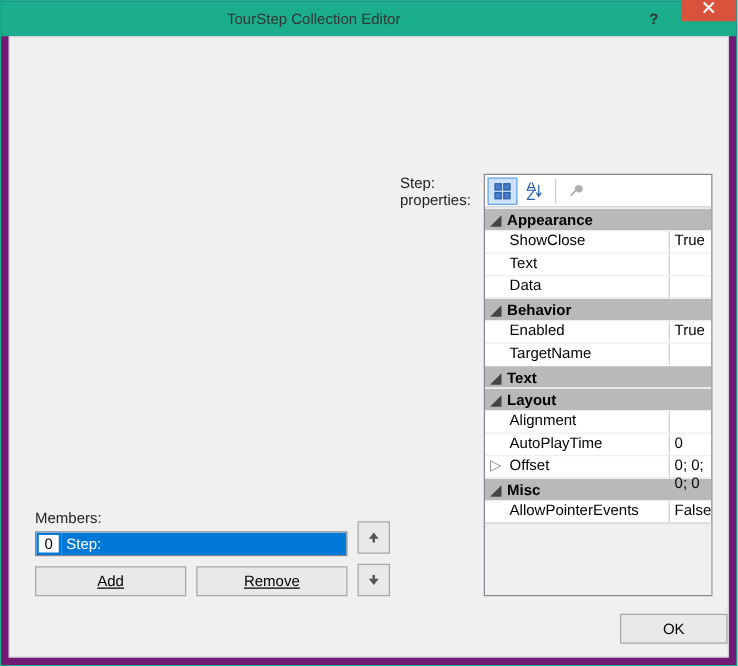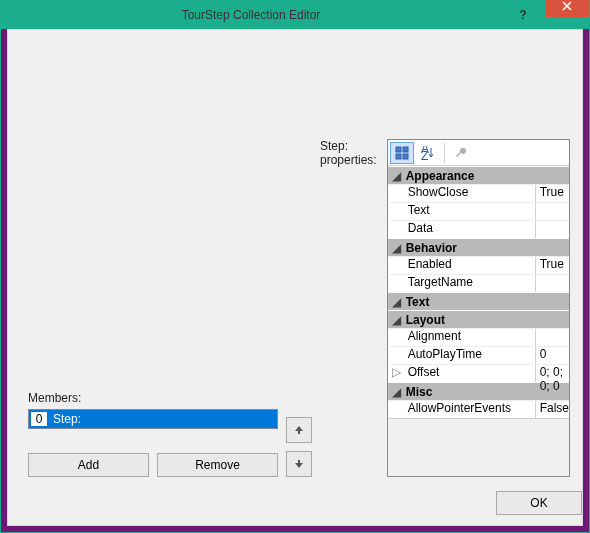--- a/index.html
+++ b/index.html
@@ -39,21 +39,21 @@
   }
   .member-row {
     display:flex; align-items:center; height:18px;
     background:#0078d7; color:#fff;
   }
   .member-row .idx {
     width:20px; text-align:center; background:#fff; color:#000;
     border:2px solid #0078d7; height:18px; line-height:14px;
   }
   .member-row .name { padding-left:4px; flex:1; line-height:18px; }
-  .left-buttons { display:flex; gap:8px; margin-top:24px; }
+  .left-buttons { display:flex; gap:8px; margin-top:8px;text-decoration:underline; }
   .btn {
     height:24px; background:#e9e9e9; border:1px solid #a8a8a8;
     display:flex; align-items:center; justify-content:center;
     flex:1; cursor:default;
   }
   .mid-col { width:30px; display:flex; flex-direction:column; align-items:center; padding-top:18px; gap:8px;}
   .arrow-btn {
     width:26px; height:26px; background:#e9e9e9; border:1px solid #a8a8a8;
     display:flex; align-items:center; justify-content:center;
   }

